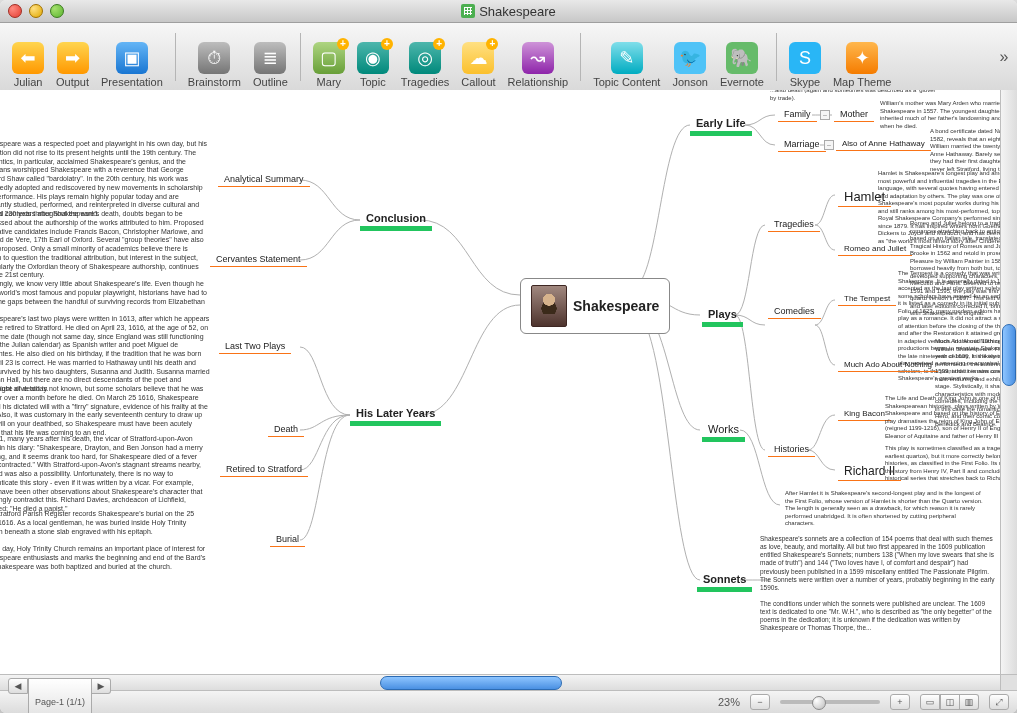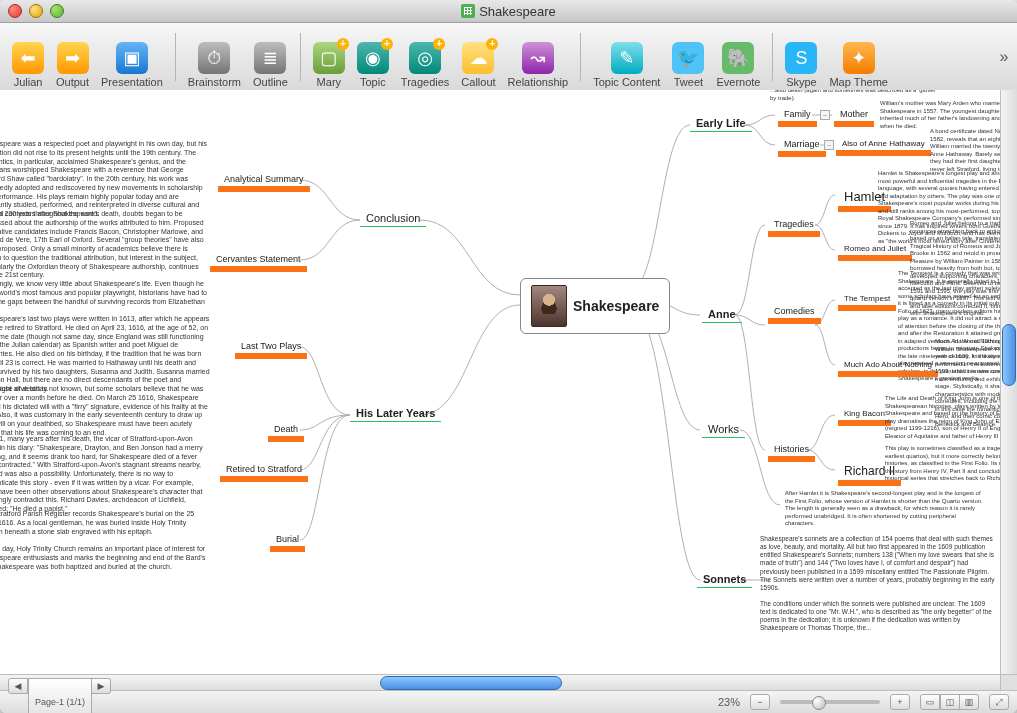--- a/index.html
+++ b/index.html
@@ -47,22 +47,22 @@
 .statusbar .stretch{flex:1}
 .zoom-slider{width:100px;height:4px;background:#bbb;border-radius:2px;position:relative}
 .zoom-slider .knob{position:absolute;left:32%;top:-4px;width:12px;height:12px;border-radius:50%;background:radial-gradient(circle at 30% 30%,#fff,#bbb);border:1px solid #888}
 .sb-btn{width:18px;height:14px;border:1px solid #aaa;border-radius:3px;background:linear-gradient(#fff,#ddd);display:flex;align-items:center;justify-content:center;font-size:9px;color:#555}
 .sb-seg{display:flex;gap:0}
 .sb-seg .sb-btn{border-radius:0}
 .sb-seg .sb-btn:first-child{border-radius:3px 0 0 3px}
 .sb-seg .sb-btn:last-child{border-radius:0 3px 3px 0;border-left:0}
 
 .node{position:absolute;font-size:10px;color:#222}
-.topic{border-bottom:1px solid #22c55e;padding:2px 6px;white-space:nowrap;font-size:11px}
-.topic.sm{font-size:9px;border-bottom:6px solid #f97316}
+.topic{border-bottom:5px solid #22c55e;padding:2px 6px;white-space:nowrap;font-size:11px}
+.topic.sm{font-size:9px;border-bottom:1px solid #f97316}
 .topic.lg{font-size:14px;font-weight:bold;border:1px solid #888;border-radius:6px;padding:6px 10px;background:#fff;display:flex;align-items:center;gap:6px}
 .portrait{width:34px;height:40px;background:linear-gradient(#a1887f,#4e342e);border:1px solid #3e2723;border-radius:2px;display:inline-block;position:relative}
 .portrait::after{content:"";position:absolute;left:8px;top:6px;width:18px;height:22px;background:radial-gradient(circle at 50% 35%,#d7b38c 35%,transparent 36%),radial-gradient(circle at 50% 75%,#3b2a1a 40%,transparent 41%)}
 .para{font-size:7px;line-height:1.25;color:#333;width:230px}
 .para.sm{width:190px;font-size:6.5px}
 .para.xs{width:170px;font-size:6px}
 svg.wires{position:absolute;top:0;left:0;width:100%;height:100%;pointer-events:none}
 svg.wires path{stroke:#b0b0b0;stroke-width:1;fill:none}
 .marker{width:8px;height:8px;border:1px solid #aaa;background:#f5f5f5;position:absolute;font-size:7px;line-height:8px;text-align:center;color:#888}
 </style>
@@ -126,21 +126,21 @@
         <div class="ico ico-rel">↝</div>
         <div class="lbl">Relationship</div>
       </div>
     <div class="tsep"></div>
     <div class="tbtn">
         <div class="ico ico-content">✎</div>
         <div class="lbl">Topic Content</div>
       </div>
     <div class="tbtn">
         <div class="ico ico-tweet">🐦</div>
-        <div class="lbl">Tweet</div>
+        <div class="lbl">Jonson</div>
       </div>
     <div class="tbtn">
         <div class="ico ico-ever">🐘</div>
         <div class="lbl">Evernote</div>
       </div>
     <div class="tsep"></div>
     <div class="tbtn">
         <div class="ico ico-skype">S</div>
         <div class="lbl">Skype</div>
       </div>
@@ -191,29 +191,29 @@
         <path d="M740 340 C760 340 760 415 780 415"></path>
 
         <path d="M740 490 C755 490 755 490 770 490"></path>
       </svg>
 
       <div class="node topic lg" style="left:520px;top:188px">
         <span class="portrait"></span>
         <span>Shakespeare</span>
       </div>
 
-      <div class="node topic" style="left:360px;top:120px;font-weight:normal">Conclusion</div>
+      <div class="node topic" style="left:360px;top:120px;font-weight:bold">Conclusion</div>
       <div class="node topic sm" style="left:218px;top:82px">Analytical Summary</div>
       <div class="node para" style="left:-20px;top:50px">Shakespeare was a respected poet and playwright in his own day, but his reputation did not rise to its present heights until the 19th century. The Romantics, in particular, acclaimed Shakespeare's genius, and the Victorians worshipped Shakespeare with a reverence that George Bernard Shaw called "bardolatry". In the 20th century, his work was repeatedly adopted and rediscovered by new movements in scholarship and performance. His plays remain highly popular today and are constantly studied, performed, and reinterpreted in diverse cultural and political contexts throughout the world.</div>
       <div class="node topic sm" style="left:210px;top:162px">Cervantes Statement</div>
       <div class="node para" style="left:-20px;top:120px">Around 230 years after Shakespeare's death, doubts began to be expressed about the authorship of the works attributed to him. Proposed alternative candidates include Francis Bacon, Christopher Marlowe, and Edward de Vere, 17th Earl of Oxford. Several "group theories" have also been proposed. Only a small minority of academics believe there is reason to question the traditional attribution, but interest in the subject, particularly the Oxfordian theory of Shakespeare authorship, continues into the 21st century.</div>
       <div class="node para" style="left:-20px;top:190px">Amazingly, we know very little about Shakespeare's life. Even though he is the world's most famous and popular playwright, historians have had to fill in the gaps between the handful of surviving records from Elizabethan times.</div>
 
       <div class="node topic" style="left:350px;top:315px;font-weight:bold">His Later Years</div>
-      <div class="node topic sm" style="left:235px;top:249px">Last Two Plays</div>
+      <div class="node topic sm" style="left:219px;top:249px">Last Two Plays</div>
       <div class="node para" style="left:-20px;top:225px">Shakespeare's last two plays were written in 1613, after which he appears to have retired to Stratford. He died on April 23, 1616, at the age of 52, on the same date (though not same day, since England was still functioning under the Julian calendar) as Spanish writer and poet Miguel de Cervantes. He also died on his birthday, if the tradition that he was born on April 23 is correct. He was married to Hathaway until his death and was survived by his two daughters, Susanna and Judith. Susanna married Dr John Hall, but there are no direct descendants of the poet and playwright alive today.</div>
       <div class="node topic sm" style="left:268px;top:332px">Death</div>
       <div class="node para" style="left:-20px;top:295px">The cause of death is not known, but some scholars believe that he was sick for over a month before he died. On March 25 1616, Shakespeare signed his dictated will with a "firry" signature, evidence of his frailty at the time. Also, it was customary in the early seventeenth century to draw up your will on your deathbed, so Shakespeare must have been acutely aware that his life was coming to an end.</div>
       <div class="node para" style="left:-20px;top:345px">In 1661, many years after his death, the vicar of Stratford-upon-Avon noted in his diary: "Shakespeare, Drayton, and Ben Jonson had a merry meeting, and it seems drank too hard, for Shakespeare died of a fever there contracted." With Stratford-upon-Avon's stagnant streams nearby, typhoid was also a possibility. Unfortunately, there is no way to authenticate this story - even if it was written by a vicar. For example, there have been other observations about Shakespeare's character that seemingly contradict this. Richard Davies, archdeacon of Lichfield, reported: "He died a papist."</div>
       <div class="node topic sm" style="left:220px;top:372px">Retired to Stratford</div>
       <div class="node topic sm" style="left:270px;top:442px">Burial</div>
       <div class="node para" style="left:-20px;top:420px">The Stratford Parish Register records Shakespeare's burial on the 25 April, 1616. As a local gentleman, he was buried inside Holy Trinity Church beneath a stone slab engraved with his epitaph.</div>
       <div class="node para" style="left:-20px;top:455px">To this day, Holy Trinity Church remains an important place of interest for Shakespeare enthusiasts and marks the beginning and end of the Bard's life. Shakespeare was both baptized and buried at the church.</div>
 
       <div class="node para xs" style="left:770px;top:-3px">...also death (again and sometimes was described as a 'glover' by trade).</div>
@@ -221,21 +221,21 @@
       <div class="node topic" style="left:690px;top:25px;font-weight:bold">Early Life</div>
       <div class="node topic sm" style="left:778px;top:17px">Family</div>
       <div class="marker" style="left:820px;top:20px">–</div>
       <div class="node topic sm" style="left:834px;top:17px">Mother</div>
       <div class="node para xs" style="left:880px;top:10px">William's mother was Mary Arden who married John Shakespeare in 1557. The youngest daughter in her family, she inherited much of her father's landowning and farming estate when he died.</div>
       <div class="node topic sm" style="left:778px;top:47px">Marriage</div>
       <div class="marker" style="left:824px;top:50px">–</div>
       <div class="node topic sm" style="left:836px;top:47px;font-size:8px">Also of Anne Hathaway</div>
       <div class="node para xs" style="left:930px;top:38px;width:120px">A bond certificate dated November the 28th, 1582, reveals that an eighteen year old William married the twenty-six and pregnant Anne Hathaway. Barely seven months later, they had their first daughter, Susanna. Anne never left Stratford, living there her entire life.</div>
 
-      <div class="node topic" style="left:702px;top:216px;font-weight:bold">Anne</div>
+      <div class="node topic" style="left:702px;top:216px;font-weight:bold">Plays</div>
       <div class="node topic sm" style="left:768px;top:127px">Tragedies</div>
       <div class="node topic sm" style="left:838px;top:97px;font-size:13px">Hamlet</div>
       <div class="node para xs" style="left:878px;top:80px;width:150px">Hamlet is Shakespeare's longest play and among the most powerful and influential tragedies in the English language, with several quotes having entered everyday and adaptation by others. The play was one of Shakespeare's most popular works during his lifetime and still ranks among his most-performed, topping the Royal Shakespeare Company's performed since list since 1879. It has inspired writers from Goethe and Dickens to Joyce and Murdoch, and has been described as "the world's most filmed story after Cinderella".</div>
       <div class="node topic sm" style="left:838px;top:152px;font-size:8px">Romeo and Juliet</div>
       <div class="node para xs" style="left:910px;top:130px;width:140px">Romeo and Juliet belong to a tradition of tragic romances stretching back to antiquity. Its plot is based on an Italian tale, translated into verse as The Tragical History of Romeus and Juliet by Arthur Brooke in 1562 and retold in prose in Palace of Pleasure by William Painter in 1582. Shakespeare borrowed heavily from both but, to expand the plot, developed supporting characters, particularly Mercutio and Paris. Believed to be written between 1591 and 1595, the play was first published in a quarto version in 1597. This text was of poor quality, and later editions corrected it, bringing it more in line with Shakespeare's original.</div>
       <div class="node topic sm" style="left:768px;top:214px">Comedies</div>
       <div class="node topic sm" style="left:838px;top:202px;font-size:8px">The Tempest</div>
       <div class="node para xs" style="left:898px;top:180px;width:150px">The Tempest is a comedy that was written by William Shakespeare. It is generally dated to 1610-11, and accepted as the last play written solely by him, although some scholars have argued for an earlier dating. While it is listed as a comedy in its initial publication in the First Folio of 1623, many modern editors have relabelled the play as a romance. It did not attract a significant amount of attention before the closing of the theatres in 1642, and after the Restoration it attained great popularity only in adapted versions. In the mid 19th century, theatre productions began to reinstate Shakespearean text or in the late nineteenth century. In the twentieth century, the play received a sweeping re-appraisal by critics and scholars, to the point that it is now considered one of Shakespeare's greatest works.</div>
       <div class="node topic sm" style="left:838px;top:268px;font-size:8px">Much Ado About Nothing</div>
       <div class="node para xs" style="left:935px;top:248px;width:120px">Much Ado About Nothing is a comedy by William Shakespeare. First published in the year of 1600, it is likely to have been first performed in the autumn or winter of 1598-1599, and it remains one of Shakespeare's most enduring and exhilarating plays on stage. Stylistically, it shares numerous characteristics with modern romantic comedies, including the two pairs of lovers, in this case the romantic leads, Claudio and Hero, and their comic counterparts, Benedick and Beatrice.</div>

